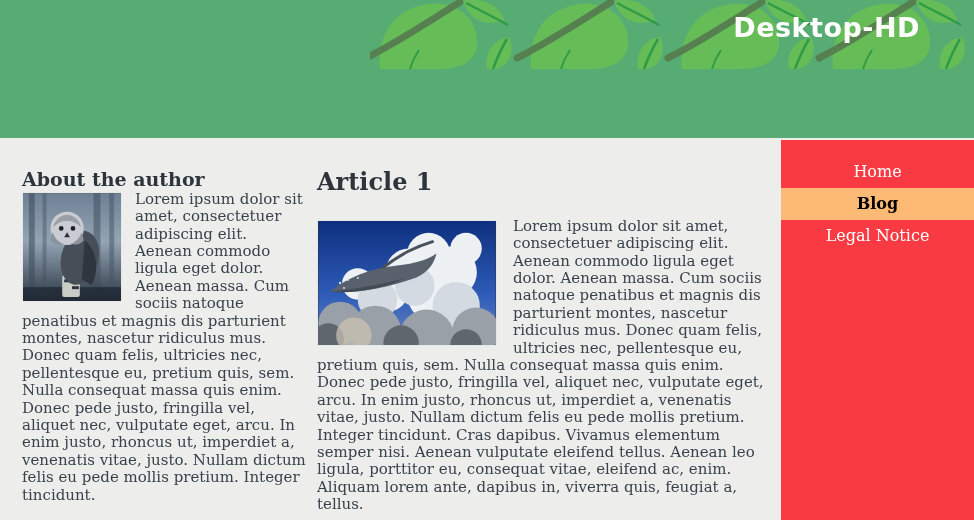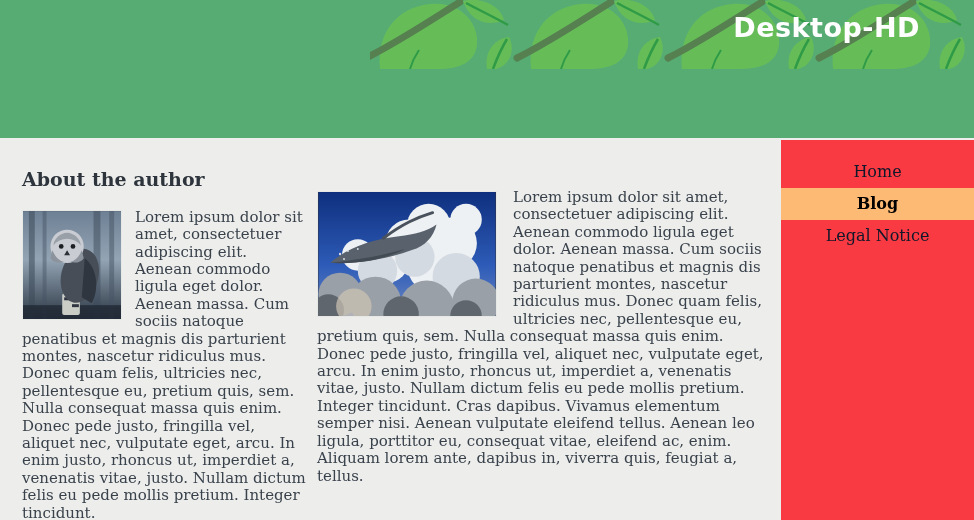--- a/index.html
+++ b/index.html
@@ -21,27 +21,27 @@
   .header{position:absolute;left:0;top:0;width:974px;height:138px;background:var(--green);padding-left:16px;}
   .leafband{position:absolute;top:0;right:0;width:604px;height:69px;overflow:hidden;}
   .leafband svg{display:block;}
   .site-title{position:absolute;top:12px;right:54px;color:#fff;
     font-family:"DejaVu Sans","Liberation Sans",sans-serif;
     font-weight:bold;font-size:27px;letter-spacing:.5px;}
 
   
   .sidebar{position:absolute;top:140px;right:0;width:193px;height:380px;background:var(--red);}
   .nav{padding-top:16px;}
-  .nav-item{height:32px;line-height:32px;text-align:center;color:#0f172a;
+  .nav-item{height:32px;line-height:32px;text-align:center;color:#ffffff;
     font-size:16px;cursor:pointer;}
   .nav-item.active{background:#fdba74;color:#000;font-weight:bold;}
 
   
   .about{position:absolute;left:22px;top:168px;width:284px;color:var(--text);}
-  .about h2{font-size:19px;line-height:1.2;color:var(--heading);margin-bottom:18px;}
+  .about h2{font-size:19px;line-height:1.2;color:var(--heading);}
   .about p{font-size:15px;line-height:17.4px;text-align:left;}
   .photo{float:left;display:block;border:1px solid #e6e8e6;background:#333;}
   .owl-photo{width:100px;height:110px;margin:1px 13px 3px 0;}
 
   .main{position:absolute;left:317px;top:168px;width:456px;color:var(--text);}
   .main h1{font-size:24px;line-height:1.2;color:var(--heading);}
   .main p{font-size:15px;line-height:17.4px;margin-top:21px;}
   .whale-photo{width:180px;height:126px;margin:2px 16px 5px 0;}
 </style>
 </head>
@@ -108,20 +108,21 @@
         <circle cx="39" cy="36" r="2.4" fill="#1c2025"></circle>
         <circle cx="51" cy="36" r="2.4" fill="#1c2025"></circle>
         <path d="M45,40 l-3,5 h6 Z" fill="#2a2f36"></path>
         <path d="M30,40 q4,10 12,12 q-10,2 -14,-4 Z" fill="#8d939c"></path>
         <path d="M60,40 q-4,10 -12,12 q10,2 14,-4 Z" fill="#8d939c"></path>
       </svg><span>Lorem ipsum dolor sit amet, consectetuer adipiscing elit. Aenean commodo ligula eget dolor. Aenean massa. Cum sociis natoque penatibus et magnis dis parturient montes, nascetur ridiculus mus. Donec quam felis, ultricies nec, pellentesque eu, pretium quis, sem. Nulla consequat massa quis enim. Donec pede justo, fringilla vel, aliquet nec, vulputate eget, arcu. In enim justo, rhoncus ut, imperdiet a, venenatis vitae, justo. Nullam dictum felis eu pede mollis pretium. Integer tincidunt.</span>
     </p>
   </aside>
 
   <main class="main">
+    <h1>Article 1</h1>
     <p>
       <svg class="photo whale-photo" role="img" width="180" height="126" viewBox="0 0 180 126" xmlns="http://www.w3.org/2000/svg" aria-label="whale-swimming-through-clouds-photo">
         <defs>
           <linearGradient id="sky" x1="0" y1="0" x2="0" y2="1">
             <stop offset="0" stop-color="#0e2f7e"></stop>
             <stop offset="0.6" stop-color="#2e5cb8"></stop>
             <stop offset="1" stop-color="#6d88c0"></stop>
           </linearGradient>
         </defs>
         <rect width="180" height="126" fill="url(#sky)"></rect>

